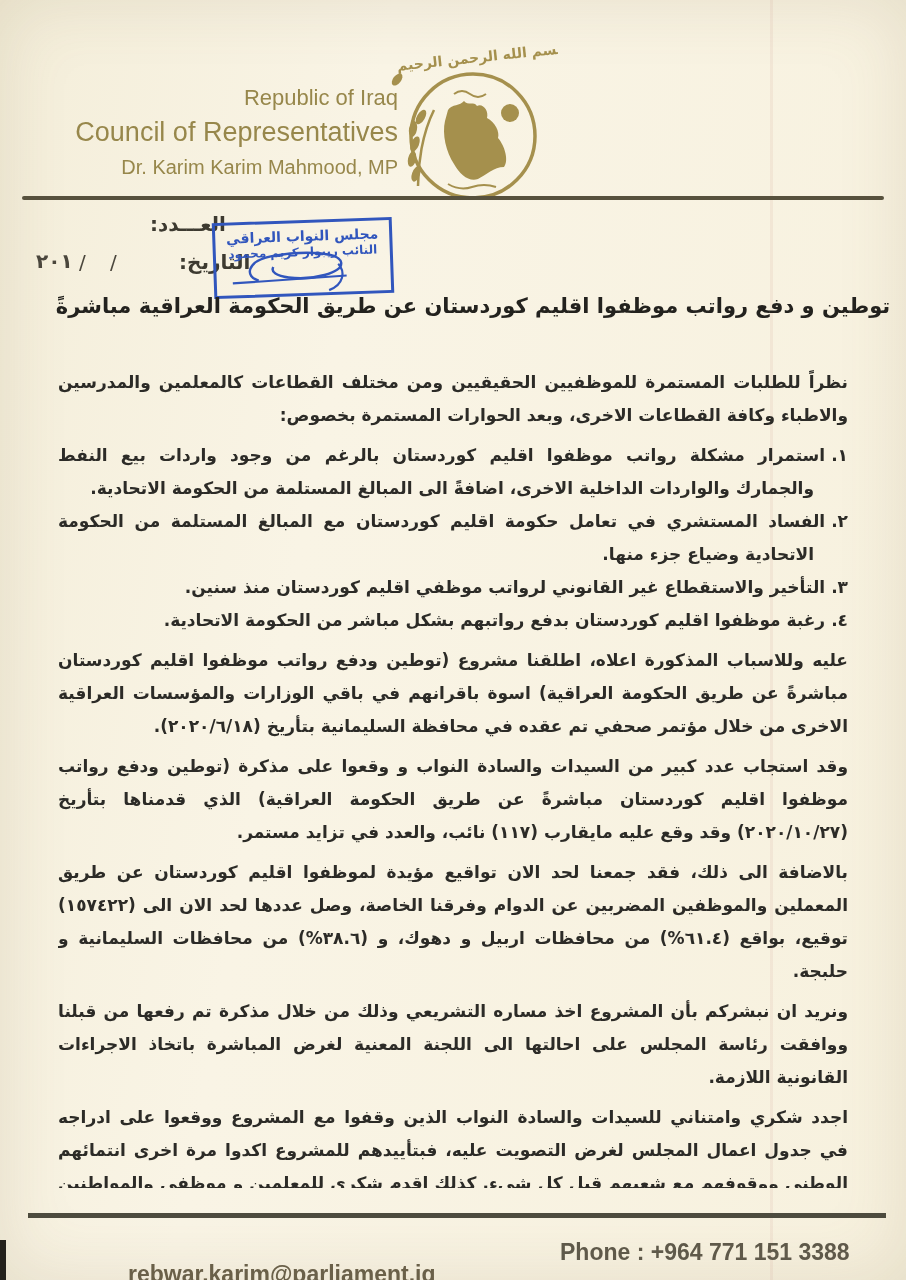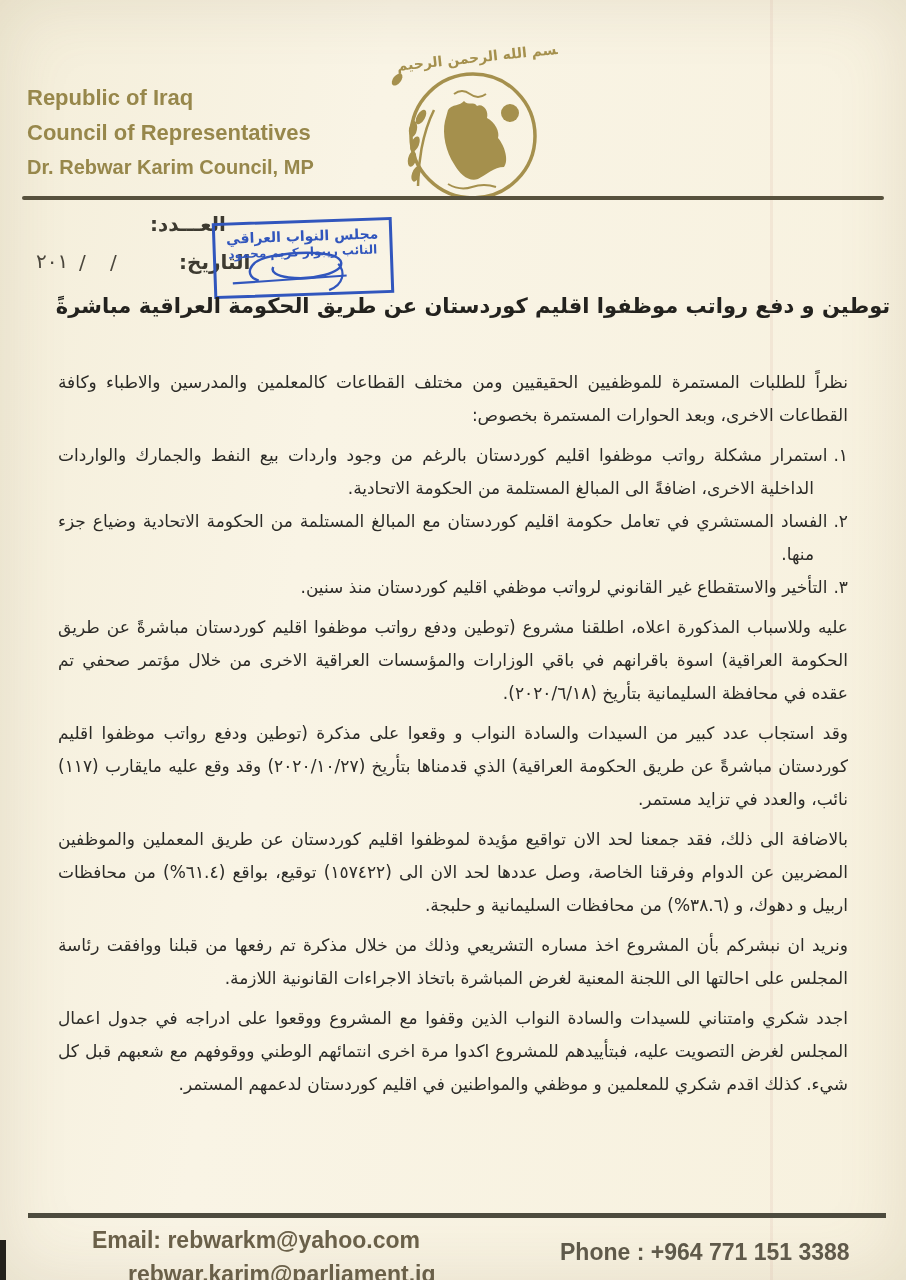--- a/index.html
+++ b/index.html
@@ -7,56 +7,56 @@
     position:relative;width:906px;height:1280px;overflow:hidden;
     background:linear-gradient(100deg,#f4eeda 0%,#f9f4e5 35%,#f7f1de 100%);
     box-shadow:inset 0 0 70px rgba(120,100,60,.14);
     font-family:"DejaVu Sans",sans-serif;
   }
   
   .artifact-v{position:absolute;left:770px;top:0;width:3px;height:100%;background:rgba(210,165,155,.16);}
   .corner-sliver{position:absolute;left:0;top:1240px;width:6px;height:40px;background:#23211c;}
 
   
-  .eng-header{position:absolute;left:27px;top:80px;width:344px;text-align:left;
-    color:#97874b;font-weight:bold;font-family:"Liberation Sans","DejaVu Sans",sans-serif;}
+  .eng-header{position:absolute;left:54px;top:80px;width:344px;text-align:right;
+    color:#97874b;font-weight:normal;font-family:"Liberation Sans","DejaVu Sans",sans-serif;}
   .eng-header .l1{font-size:22px;line-height:35px;}
-  .eng-header .l2{font-size:22px;line-height:35px;}
+  .eng-header .l2{font-size:27px;line-height:35px;}
   .eng-header .l3{font-size:20px;line-height:35px;}
 
   .ar-header{position:absolute;left:598px;top:74px;width:296px;text-align:center;direction:rtl;
     color:#8d7c42;font-weight:bold;}
   .ar-header .l1{font-size:25px;line-height:38px;}
   .ar-header .l2{font-size:23px;line-height:36px;}
   .ar-header .l3{font-size:20px;line-height:35px;}
 
   .emblem{position:absolute;left:388px;top:14px;width:170px;height:188px;}
 
   .divider{position:absolute;left:22px;top:196px;width:862px;height:4px;background:#57513d;border-radius:2px;}
 
   
   .ref{position:absolute;color:#3d3a30;font-size:20px;font-weight:bold;direction:rtl;}
   .ref-num{left:150px;top:212px;}
   .ref-date{left:150px;top:250px;margin-left:29px;}
   .ref-slash1{left:110px;top:250px;font-weight:normal;color:#4a463c;}
   .ref-slash2{left:79px;top:250px;font-weight:normal;color:#4a463c;}
-  .ref-year{left:36px;top:249px;font-weight:normal;color:#4a463c;}
+  .ref-year{left:36px;top:249px;font-weight:bold;color:#4a463c;}
 
   
   .stamp{position:absolute;left:213px;top:220px;width:174px;height:70px;border:3px solid #3156bd;
     transform:rotate(-2deg);color:#3156bd;text-align:center;direction:rtl;}
   .stamp .s1{font-size:14px;font-weight:bold;margin-top:4px;line-height:18px;}
   .stamp .s2{font-size:12px;font-weight:bold;line-height:15px;}
   .sig{position:absolute;left:8px;top:24px;width:156px;height:48px;overflow:visible;}
 
   
   .title{position:absolute;left:0;top:294px;width:100%;text-align:center;direction:rtl;
     font-size:21px;font-weight:bold;color:#23221e;margin-left:20px;}
   .body-text{position:absolute;left:58px;top:366px;width:790px;height:822px;overflow:hidden;
-    direction:rtl;text-align:justify;font-size:17px;line-height:33px;color:#2c2b27;}
+    direction:rtl;text-align:justify;font-size:17px;line-height:33px;color:#2c2b27;font-weight:bold;}
   .body-text p{margin:0 0 7px 0;}
   .oli{padding-right:34px;text-indent:-34px;}
   .oli .num{margin-left:6px;}
   .olist{margin-bottom:7px;}
 
   
   .footer-line{position:absolute;left:28px;top:1213px;width:858px;height:5px;background:#4d4b3e;}
   .foot{position:absolute;color:#6a6049;font-weight:bold;font-size:23px;
     font-family:"Liberation Sans","DejaVu Sans",sans-serif;white-space:nowrap;}
   .email1{left:92px;top:1227px;}
@@ -66,21 +66,21 @@
 </head>
 <body>
 
 <div class="page">
 
   <div class="artifact-v"></div>
 
   <div class="eng-header">
     <div class="l1">Republic of Iraq</div>
     <div class="l2">Council of Representatives</div>
-    <div class="l3">Dr. Rebwar Karim Council, MP</div>
+    <div class="l3">Dr. Karim Karim Mahmood, MP</div>
   </div>
 
   <svg class="emblem" viewBox="0 0 170 188">
     <text x="92" y="48" transform="rotate(-6 92 48)" text-anchor="middle" font-size="14" font-weight="bold" fill="#a5904d">بسم الله الرحمن الرحيم</text>
     <circle cx="85" cy="122" r="62" fill="none" stroke="#a5904d" stroke-width="3.5"></circle>
 
     <path d="M66,80 q8,-6 16,0 q8,6 16,0" fill="none" stroke="#a5904d" stroke-width="2"></path>
     <path d="M60,170 q12,7 24,3 q12,-4 24,0" fill="none" stroke="#a5904d" stroke-width="2"></path>
 
     <path d="M60,96 C64,90 72,92 76,87 C80,92 86,87 89,92 C95,89 101,97 99,104
@@ -126,28 +126,30 @@
     <div class="olist">
       <div class="oli">
         <span class="num">١.</span><span>استمرار مشكلة رواتب موظفوا اقليم كوردستان بالرغم من وجود واردات بيع النفط والجمارك والواردات الداخلية الاخرى، اضافةً الى المبالغ المستلمة من الحكومة الاتحادية.</span>
       </div>
       <div class="oli">
         <span class="num">٢.</span><span>الفساد المستشري في تعامل حكومة اقليم كوردستان مع المبالغ المستلمة من الحكومة الاتحادية وضياع جزء منها.</span>
       </div>
       <div class="oli">
         <span class="num">٣.</span><span>التأخير والاستقطاع غير القانوني لرواتب موظفي اقليم كوردستان منذ سنين.</span>
       </div>
+      <div class="oli">
+        <span class="num">٤.</span><span>رغبة موظفوا اقليم كوردستان بدفع رواتبهم بشكل مباشر من الحكومة الاتحادية.</span>
+      </div>
     </div>
 
     <p>عليه وللاسباب المذكورة اعلاه، اطلقنا مشروع (توطين ودفع رواتب موظفوا اقليم كوردستان مباشرةً عن طريق الحكومة العراقية) اسوة باقرانهم في باقي الوزارات والمؤسسات العراقية الاخرى من خلال مؤتمر صحفي تم عقده في محافظة السليمانية بتأريخ (٢٠٢٠/٦/١٨).</p>
     <p>وقد استجاب عدد كبير من السيدات والسادة النواب و وقعوا على مذكرة (توطين ودفع رواتب موظفوا اقليم كوردستان مباشرةً عن طريق الحكومة العراقية) الذي قدمناها بتأريخ (٢٠٢٠/١٠/٢٧) وقد وقع عليه مايقارب (١١٧) نائب، والعدد في تزايد مستمر.</p>
     <p>بالاضافة الى ذلك، فقد جمعنا لحد الان تواقيع مؤيدة لموظفوا اقليم كوردستان عن طريق المعملين والموظفين المضربين عن الدوام وفرقنا الخاصة، وصل عددها لحد الان الى (١٥٧٤٢٢) توقيع، بواقع (٦١.٤%) من محافظات اربيل و دهوك، و (٣٨.٦%) من محافظات السليمانية و حلبجة.</p>
     <p>ونريد ان نبشركم بأن المشروع اخذ مساره التشريعي وذلك من خلال مذكرة تم رفعها من قبلنا ووافقت رئاسة المجلس على احالتها الى اللجنة المعنية لغرض المباشرة باتخاذ الاجراءات القانونية اللازمة.</p>
     <p>اجدد شكري وامتناني للسيدات والسادة النواب الذين وقفوا مع المشروع ووقعوا على ادراجه في جدول اعمال المجلس لغرض التصويت عليه، فبتأييدهم للمشروع اكدوا مرة اخرى انتمائهم الوطني ووقوفهم مع شعبهم قبل كل شيء. كذلك اقدم شكري للمعلمين و موظفي والمواطنين في اقليم كوردستان لدعمهم المستمر.</p>
   </div>
 
   <div class="footer-line"></div>
-  <div class="foot email1">Email: rebwarkm@yahoo.com</div>
   <div class="foot email2">rebwar.karim@parliament.iq</div>
   <div class="foot phone">Phone : +964 771 151 3388</div>
 
   <div class="corner-sliver"></div>
 </div>
 
 </body></html>

